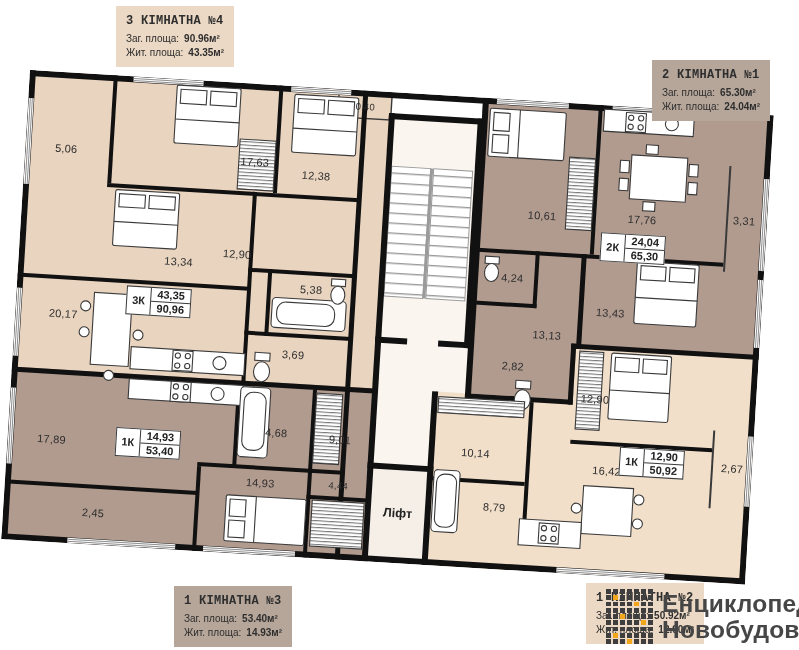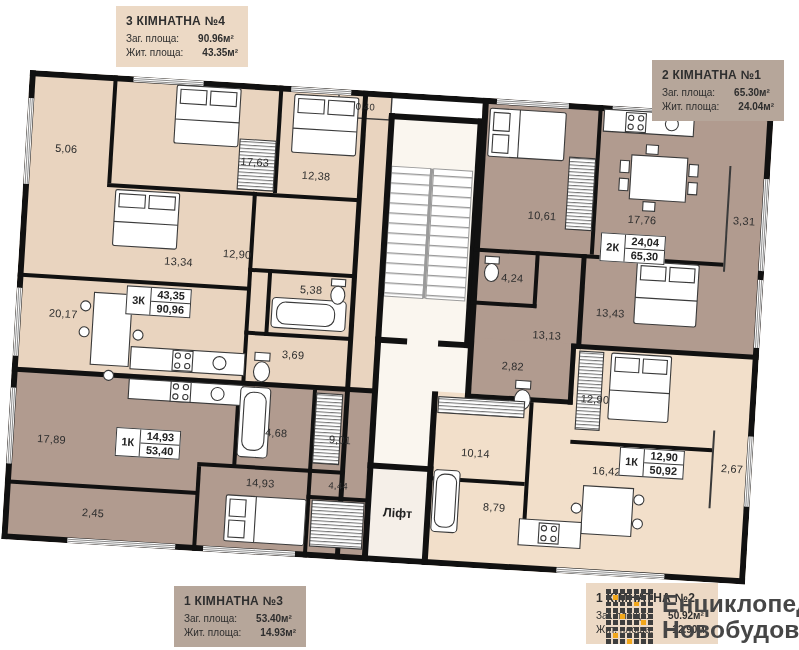--- a/index.html
+++ b/index.html
@@ -19,22 +19,22 @@
   .badge{position:absolute;display:flex;align-items:stretch;background:#fff;
       border:1.6px solid #3a3a3a;color:#222;font-size:11px;font-weight:700;line-height:13px;}
   .badge .bt{display:flex;align-items:center;padding:0 5px;}
   .badge .bv{display:flex;flex-direction:column;border-left:1.6px solid #3a3a3a;}
   .badge .bv span{padding:0 6px;}
   .badge .bv span:first-child{border-bottom:1.6px solid #3a3a3a;}
   
   .card{position:absolute;padding:8px 10px 7px;z-index:5;color:#2e2e2e;}
   .card.beige{background:var(--card-beige);}
   .card.mauve{background:var(--card-mauve);}
-  .card h3{margin:0 0 4px;font-size:12px;font-weight:700;letter-spacing:.3px;white-space:nowrap;}
-  .card .ln{display:flex;gap:19px;font-size:10px;line-height:1.4;white-space:nowrap;}
+  .card h3{margin:0 0 4px;font-size:12px;font-weight:700;letter-spacing:.3px;white-space:nowrap;font-family:Liberation Mono, monospace;}
+  .card .ln{display:flex;gap:5px;font-size:10px;line-height:1.4;white-space:nowrap;}
   .card .val{font-weight:700;}
   
   .watermark{position:absolute;left:606px;top:589px;display:flex;gap:9px;align-items:center;z-index:9;}
   .wm-logo{width:47px;height:55px;display:grid;grid-template-columns:repeat(7,1fr);
       grid-auto-rows:1fr;gap:1.6px;}
   .wm-cell{background:var(--logo-dark);}
   .wm-cell.acc{background:var(--logo-accent);}
   .wm-text{font-size:24.5px;font-weight:700;color:#464646;line-height:1.04;letter-spacing:.2px;white-space:nowrap;}
 </style>
 </head>

